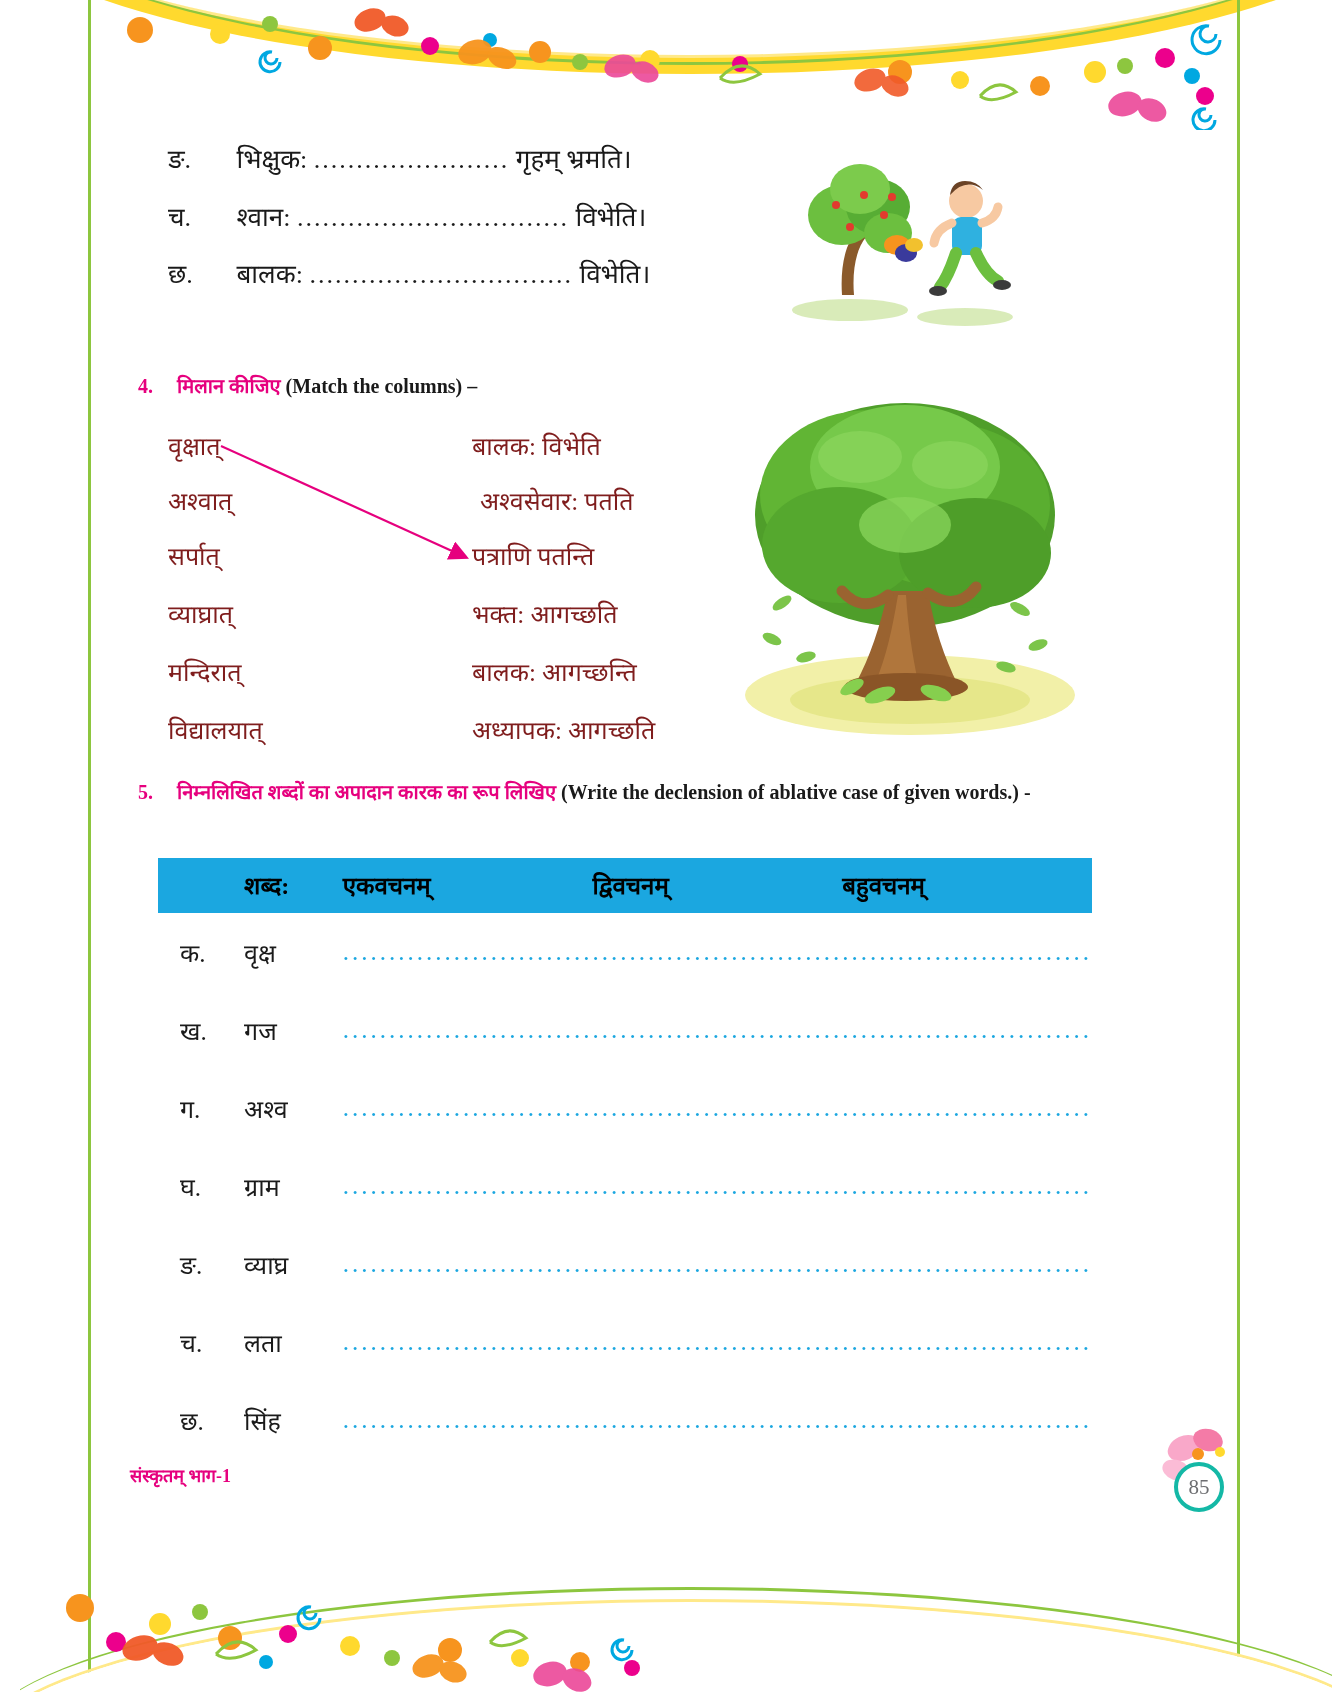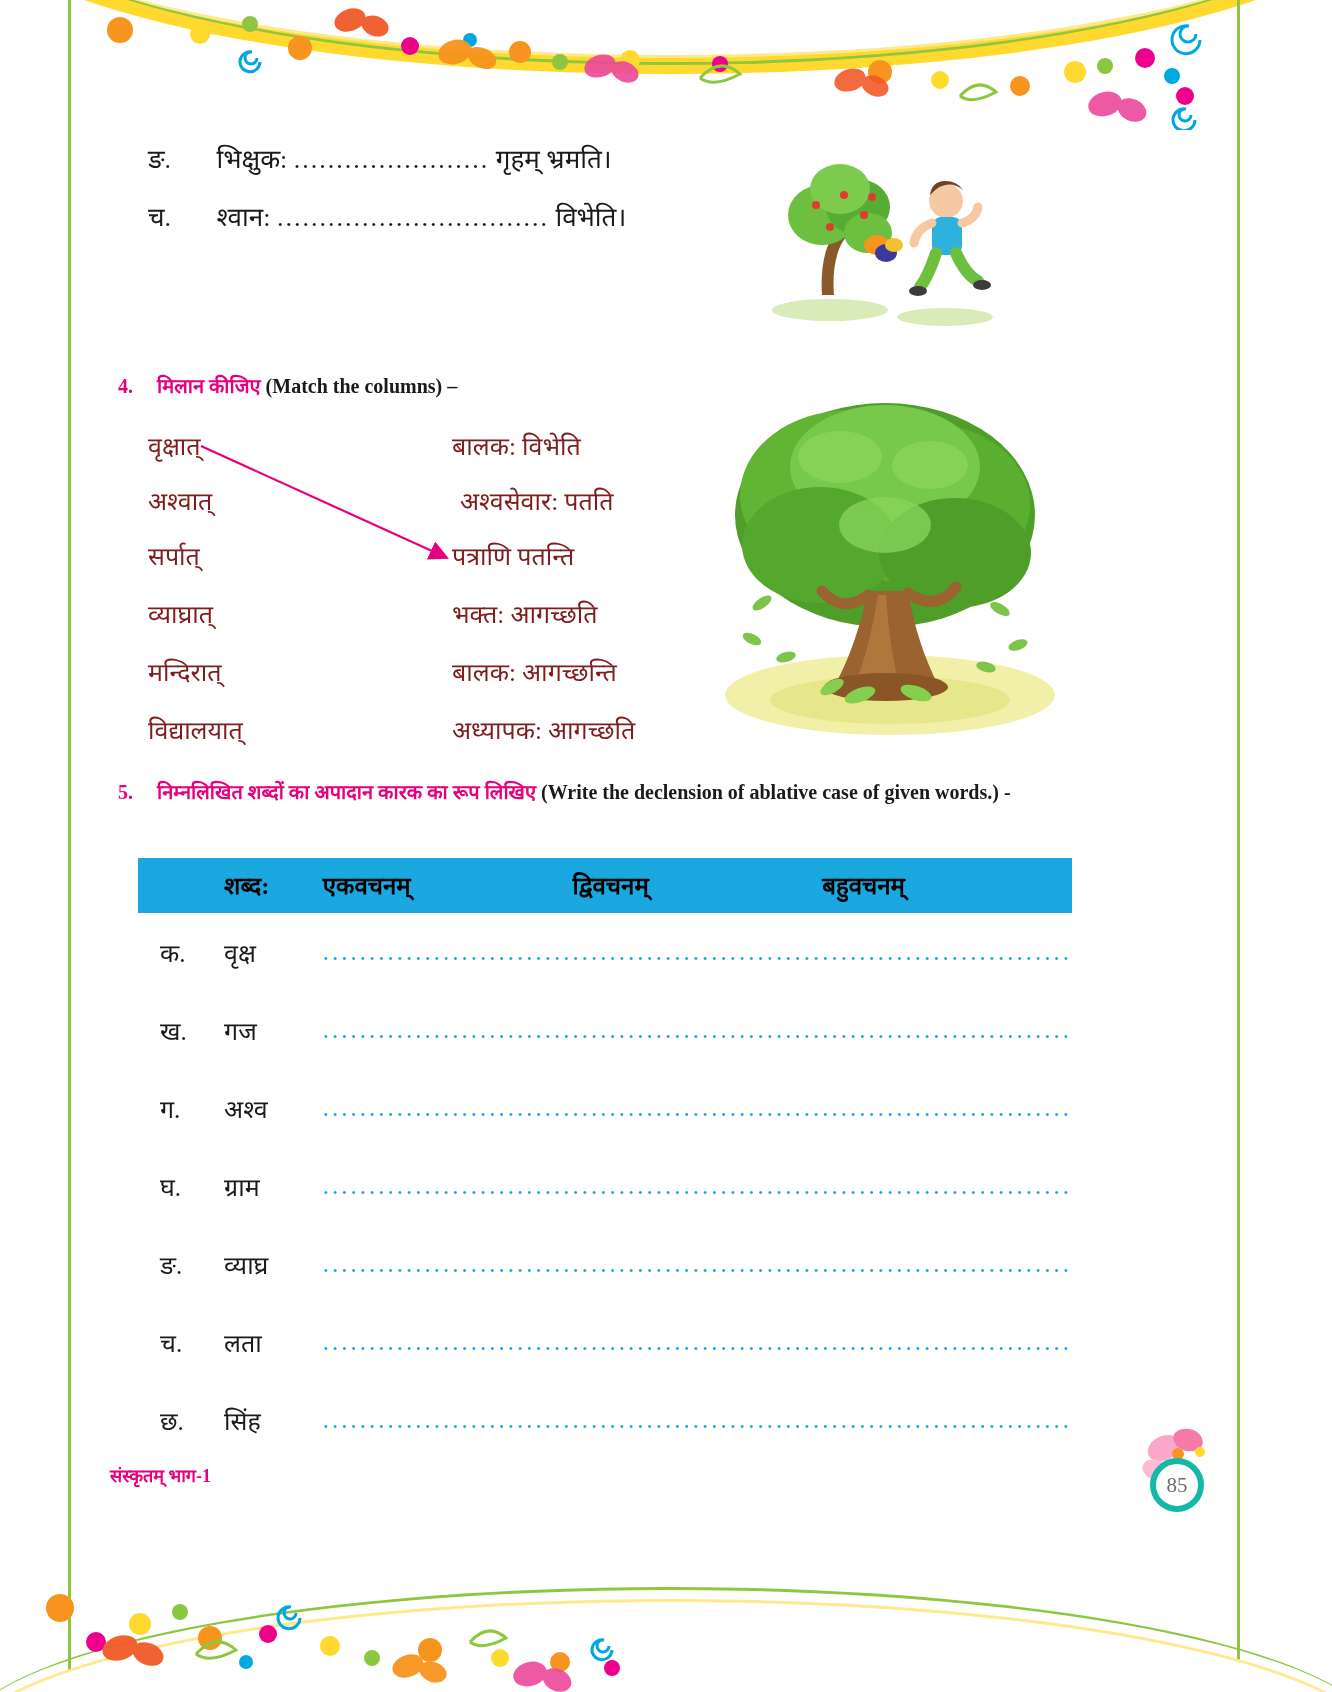--- a/index.html
+++ b/index.html
@@ -6,20 +6,21 @@
   body{
     width:1332px;height:1692px;
     background:#ffffff;
     font-family:"Liberation Serif", serif;
     position:relative;
     overflow:hidden;
   }
   .page{
     position:absolute;inset:0;
     background:#fff;
+    margin-left:20px;
   }
 
   
   .top-band{
     position:absolute;top:0;left:0;width:1332px;height:130px;
     overflow:hidden;
   }
   .top-band .wave1{
     position:absolute;left:-40px;top:-96px;width:1420px;height:170px;
     border-radius:0 0 50% 50%/0 0 100% 100%;
@@ -105,21 +106,21 @@
   .tbl .c-dots{color:#1ba7e0;letter-spacing:3px;font-size:25px;}
   .th-sp{width:72px;}
 
   .footer-text{
     position:absolute;left:110px;bottom:205px;
     font-size:18px;font-weight:bold;color:#e6007e;
   }
   .pageno{
     position:absolute;right:128px;bottom:180px;
     width:42px;height:42px;border-radius:50%;
-    background:#ffffff;border:6px solid #14b8a6;
+    background:#ffffff;border:4px solid #14b8a6;
     color:#6d6e71;font-size:21px;
     display:flex;align-items:center;justify-content:center;
   }
   .pageno-flower{
     position:absolute;right:108px;bottom:196px;width:86px;height:70px;
   }
 
   
   .img-boy{
     position:absolute;left:760px;top:145px;width:250px;height:190px;
@@ -216,20 +217,26 @@
       <span>गृहम् भ्रमति।</span>
     </div>
 
     <div class="q-line" style="left:148px;top:198px;">
       <span class="q-label">च.</span>
       <span>श्वान:</span>
       <span class="dots">................................</span>
       <span>विभेति।</span>
     </div>
 
+    <div class="q-line" style="left:148px;top:255px;">
+      <span class="q-label">छ.</span>
+      <span>बालक:</span>
+      <span class="dots">...............................</span>
+      <span>विभेति।</span>
+    </div>
 
 
     <div class="qhead" style="left:118px;top:372px;">
       <span class="num">4.</span>
       <span>मिलान कीजिए</span>
       <span class="en">(Match the columns) –</span>
     </div>
 
     <div class="match-left" style="left:148px;top:428px;">वृक्षात्</div>
     <div class="match-left" style="left:148px;top:483px;">अश्वात्</div>

